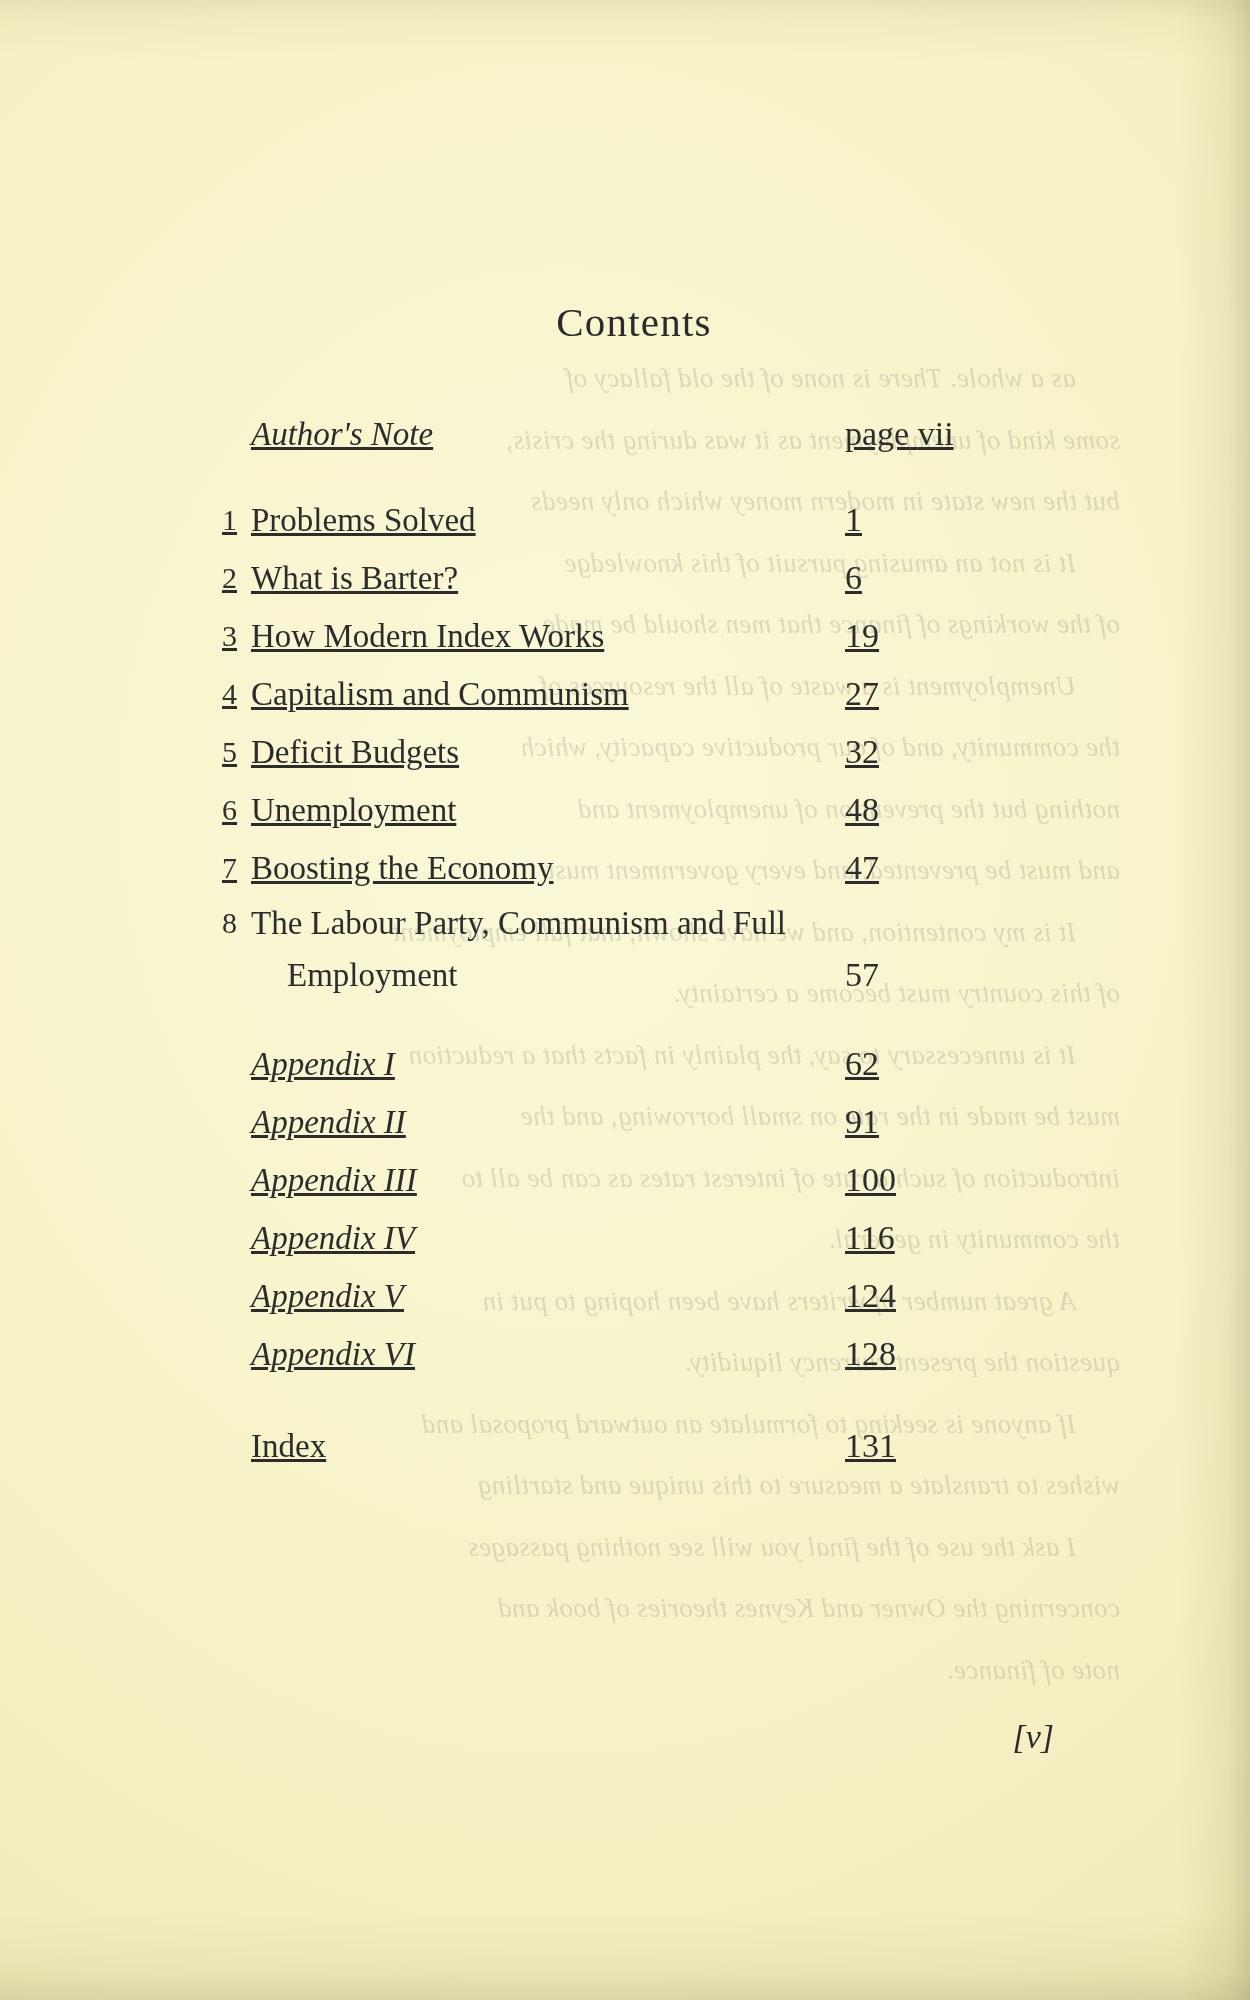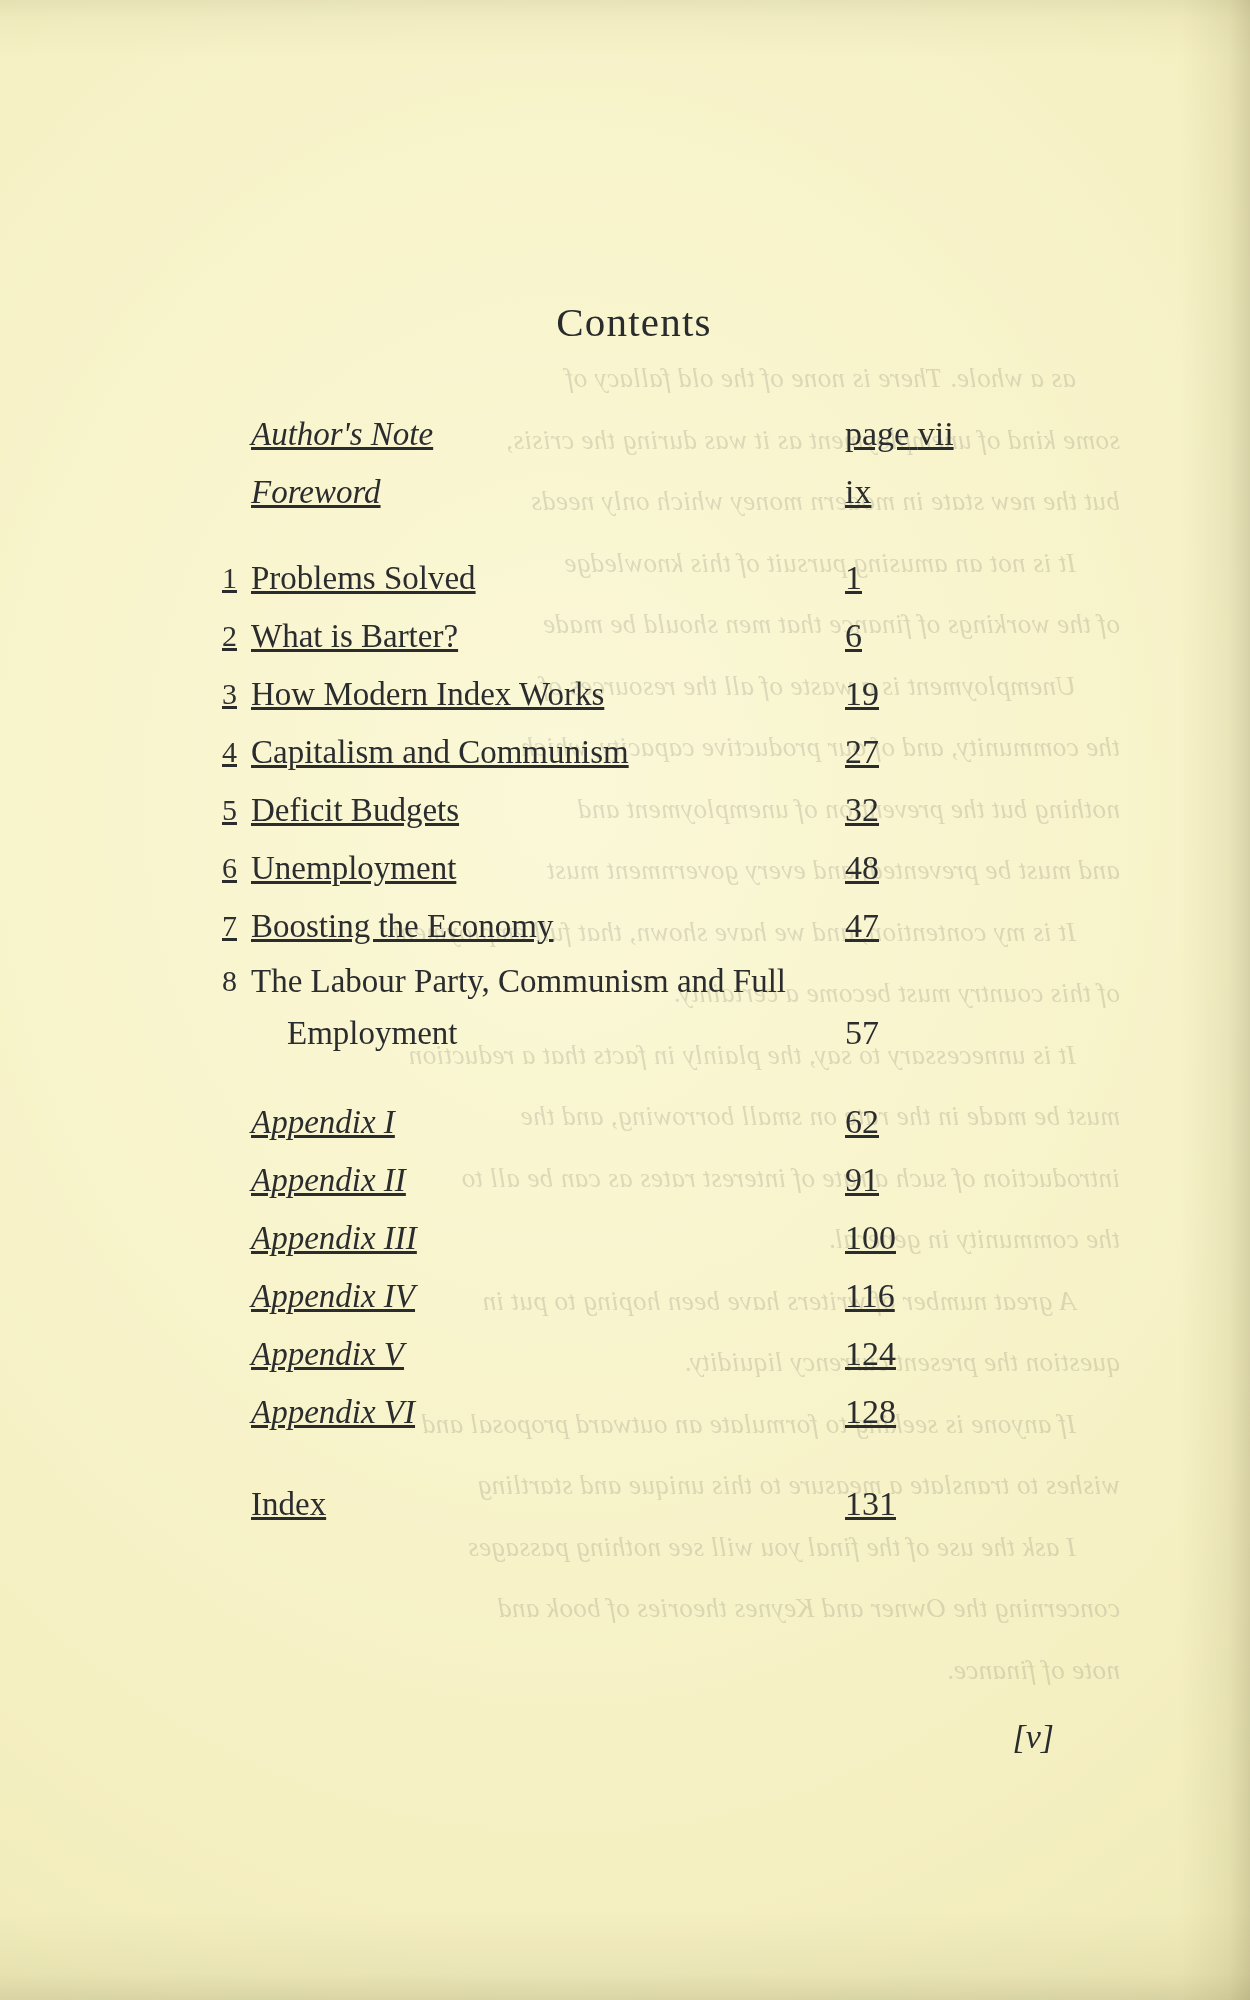--- a/index.html
+++ b/index.html
@@ -180,25 +180,20 @@
     <tbody>
 
       <tr class="row">
         <td class="col-num"></td>
         <td class="col-title front-title">Author's Note</td>
         <td class="col-page">
           <span class="pageword">page</span>
           <span>vii</span>
         </td>
       </tr>
-      <tr class="row">
-        <td class="col-num"></td>
-        <td class="col-title front-title">Foreword</td>
-        <td class="col-page">ix</td>
-      </tr>
 
       <tr class="gap-small">
           <td colspan="3"></td>
         </tr>
 
       <tr class="row">
         <td class="col-num">1</td>
         <td class="col-title">Problems Solved</td>
         <td class="col-page">1</td>
       </tr>

